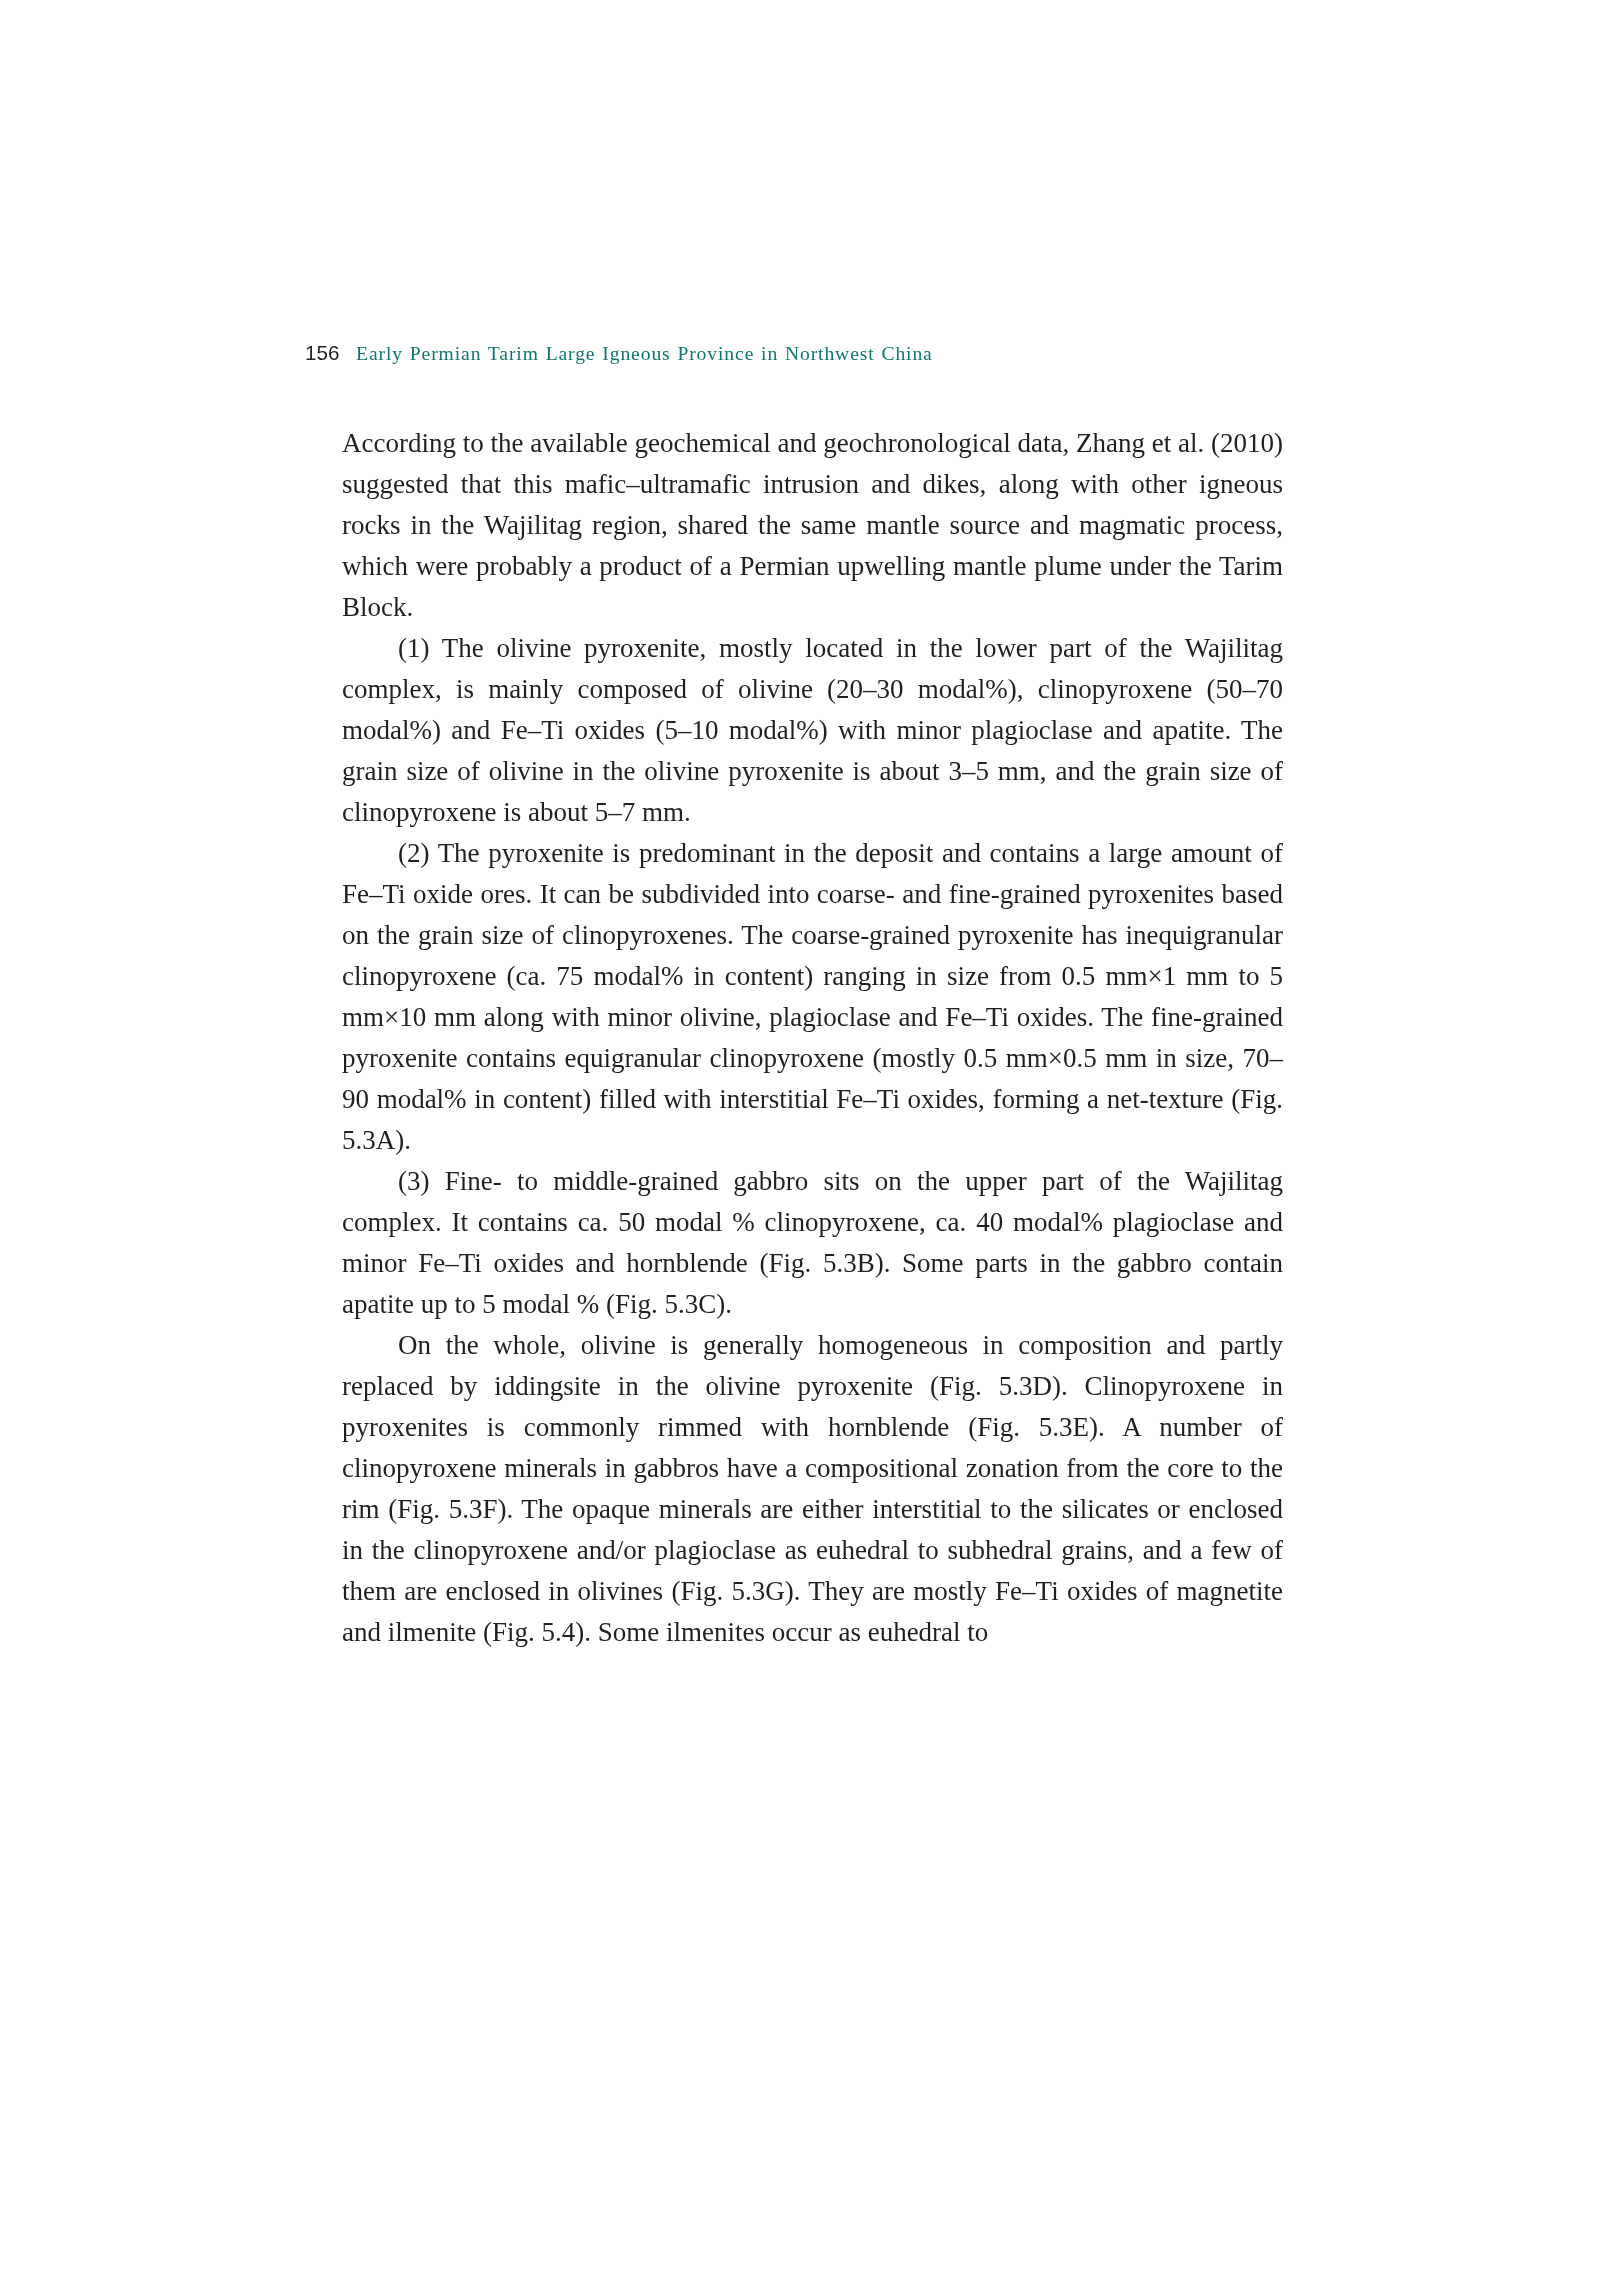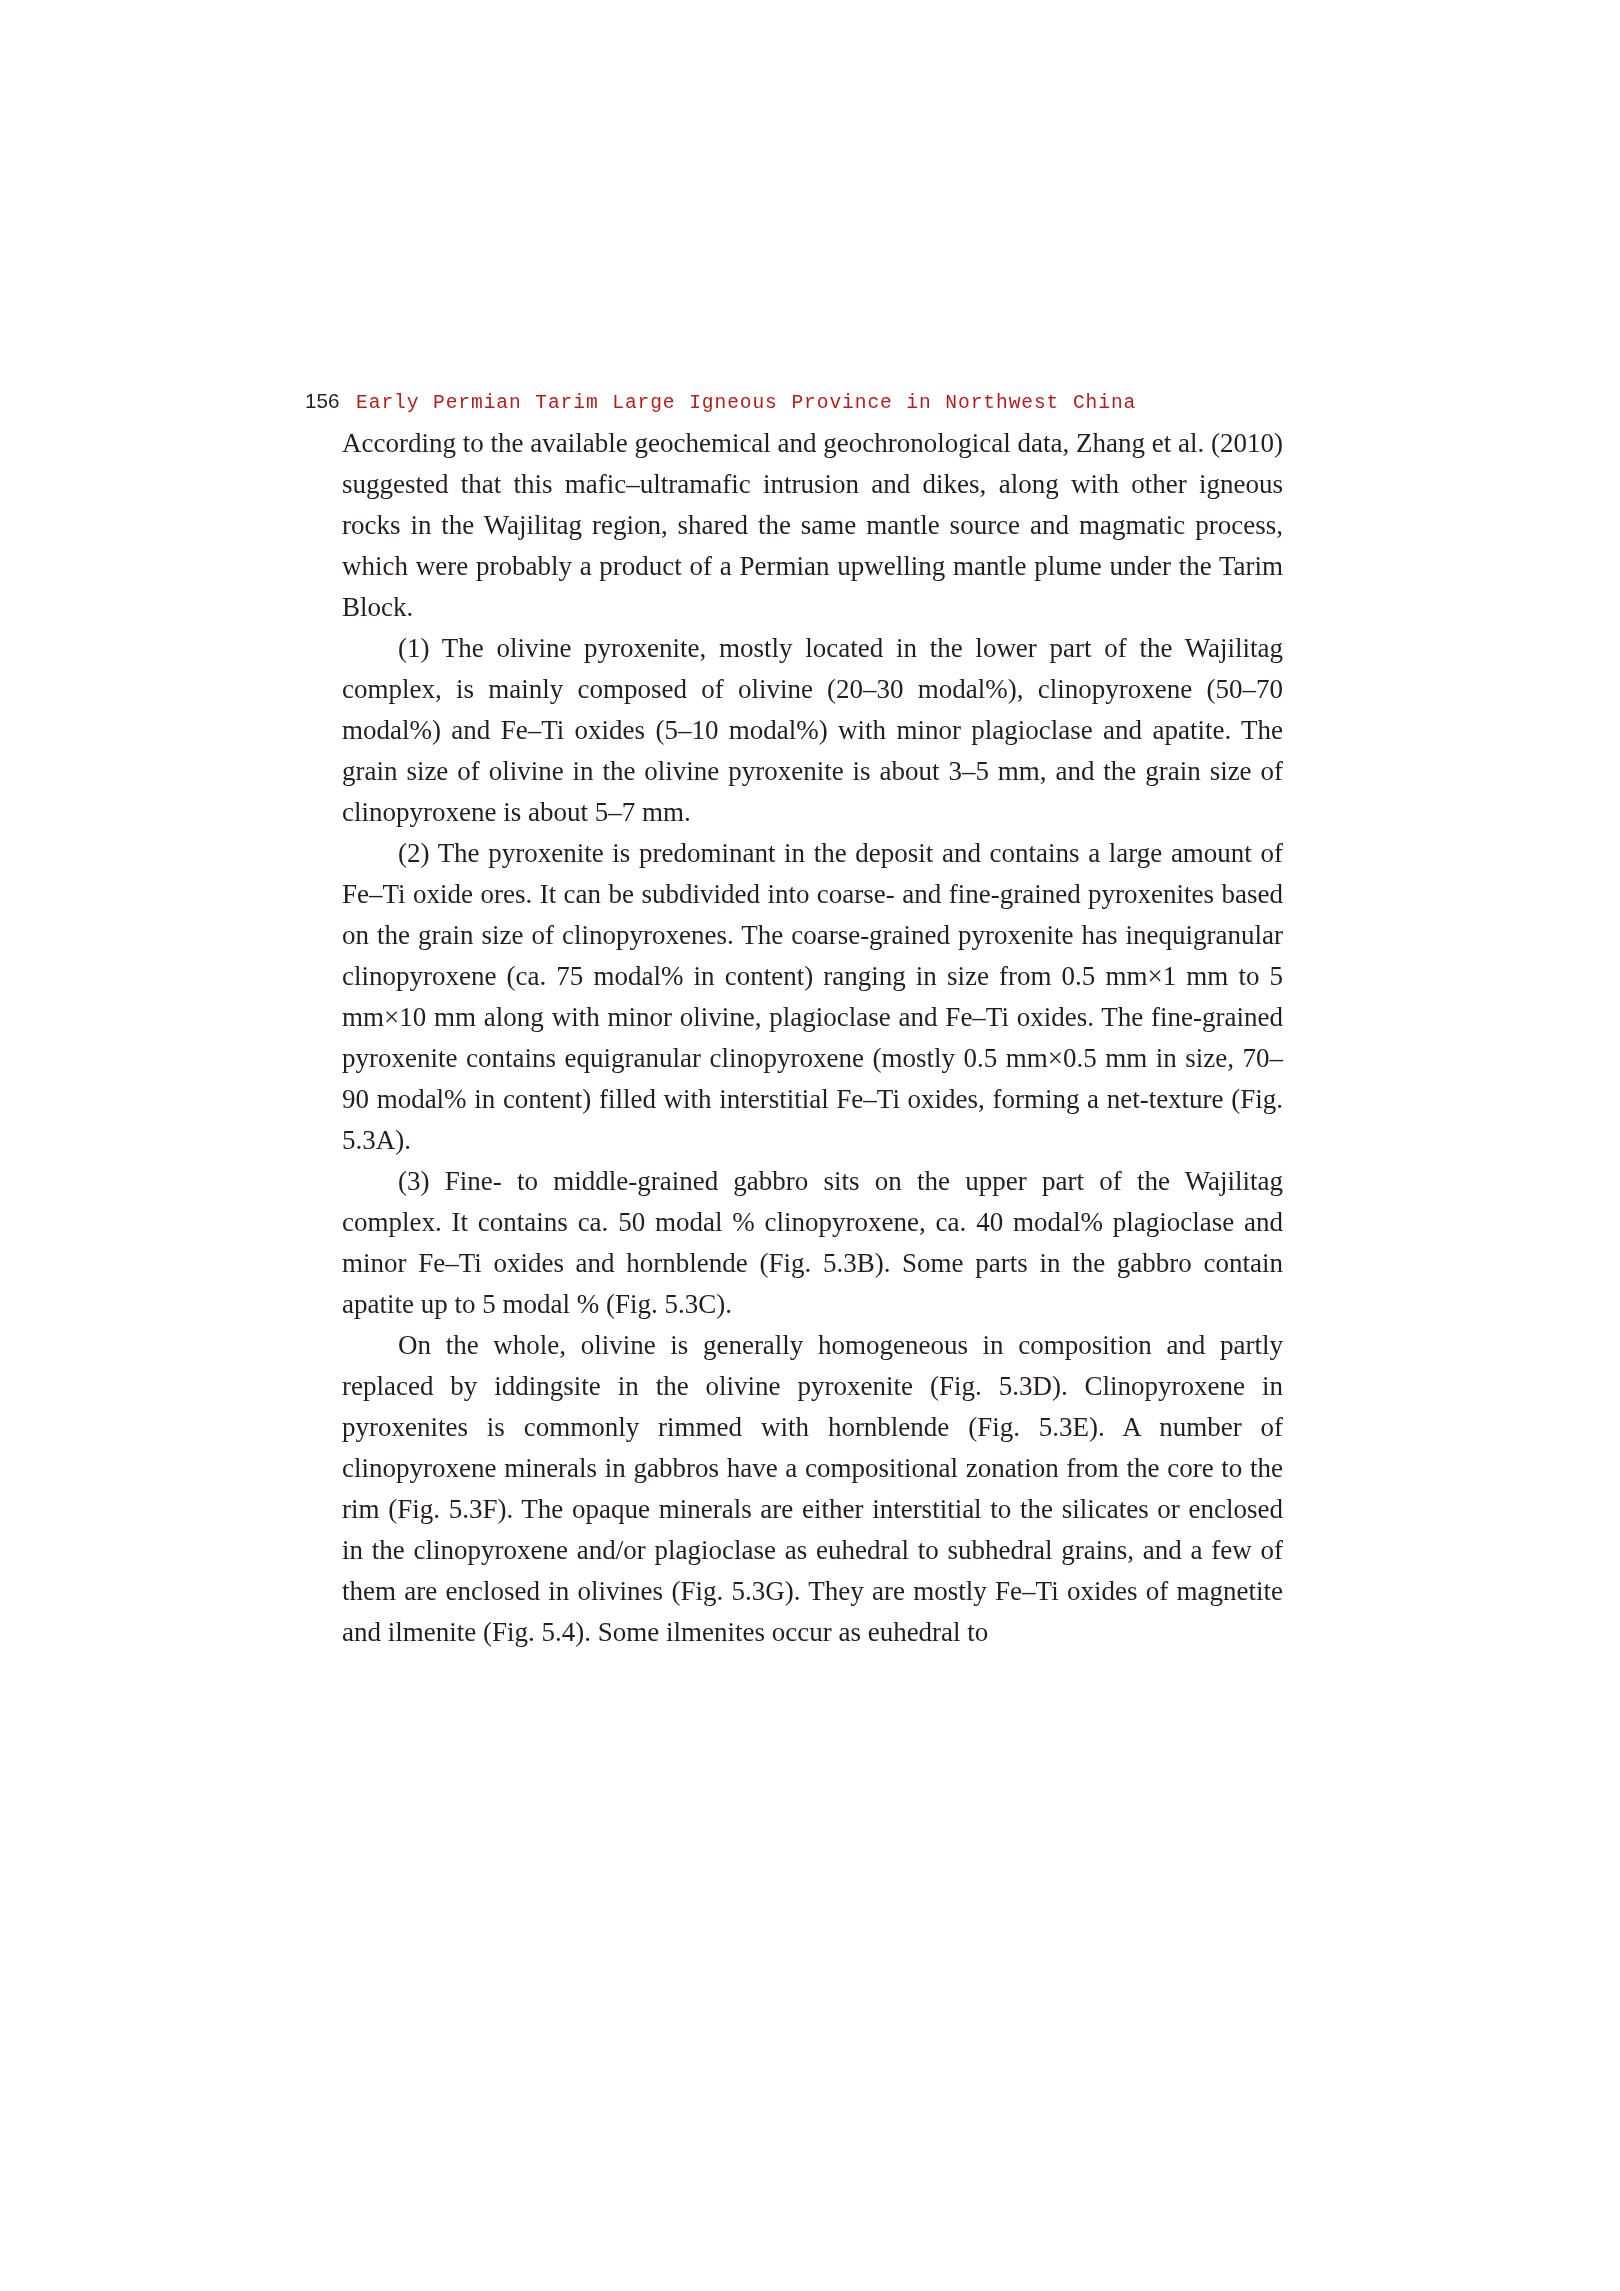--- a/index.html
+++ b/index.html
@@ -16,34 +16,33 @@
       font-family: "Liberation Serif", serif;
     }
     .running-head {
       position: absolute;
       left: 305px;
       top: 341px;
       height: 27.4px;
       display: flex;
       align-items: baseline;
       white-space: nowrap;
-      margin-top: 48px;
     }
     .page-number {
       font-family: "Liberation Sans", sans-serif;
       font-size: 20.6px;
       color: #231f20;
       margin-right: 16.7px;
     }
     .running-title {
-      font-family: Liberation Mono, monospace;
+      font-family: Liberation Serif, serif;
       font-size: 19.6px;
       letter-spacing: 0.9px;
       word-spacing: 1px;
-      color: #b91c1c;
+      color: #0f766e;
     }
     .text-block {
       position: absolute;
       left: 342px;
       top: 423px;
       width: 941px;
     }
     .para {
       margin: 0;
       font-size: 27px;

